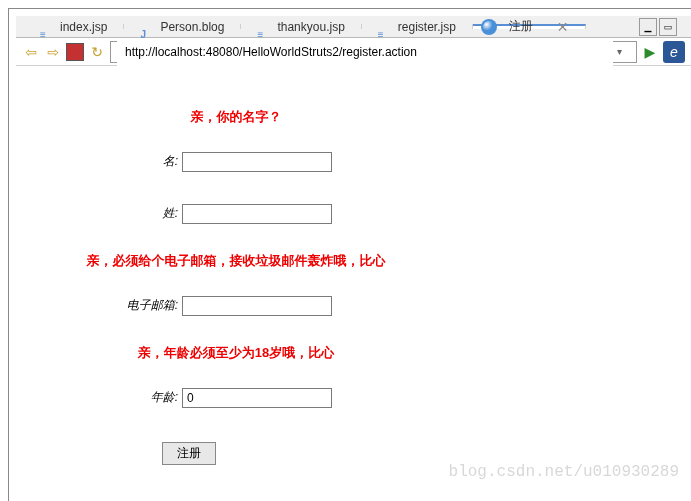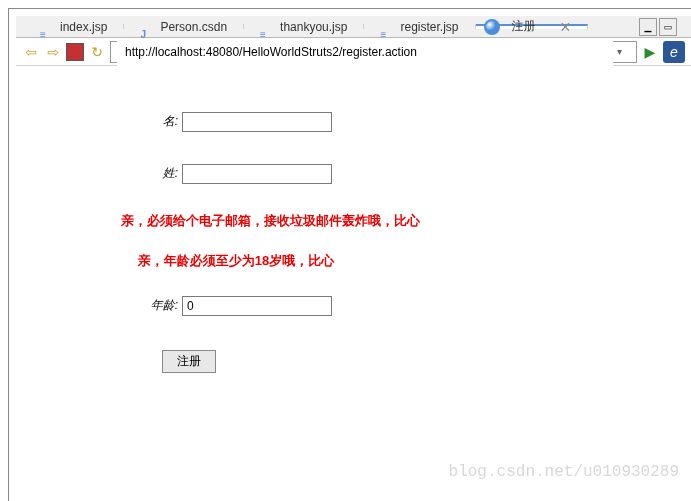--- a/index.html
+++ b/index.html
@@ -31,42 +31,42 @@
     .go-btn { width: 18px; height: 18px; display: flex; align-items: center; justify-content: center; color: #2d8b2d; font-size: 14px; cursor: pointer; }
     .ie-icon { width: 22px; height: 22px; border-radius: 3px; background: #2b5797; position: relative; cursor: pointer; }
     .ie-icon::after { content: "e"; position: absolute; inset: 0; display: flex; align-items: center; justify-content: center; color: #fff; font-style: italic; font-size: 14px; }
     
     
     .content { padding: 20px; }
     .page-title { text-align: center; font-family: SimSun, serif; font-size: 32px; font-weight: normal; margin-bottom: 20px; color: #000; }
     
     .form-wrap { width: 400px; }
     .error-msg { color: #e00; font-weight: bold; text-align: center; margin: 6px 0 2px; font-size: 13px; }
-    .error-msg.left { text-align: right; padding-left: 8px; }
+    .error-msg.left { text-align: center; padding-left: 8px; }
     .form-row { display: flex; align-items: center; margin: 3px 0; }
     .form-label { width: 130px; text-align: right; font-style: italic; padding-right: 4px; color: #000; }
     .form-input { width: 150px; height: 20px; border: 1px solid #7a7a7a; padding: 0 4px; font-size: 12px; }
     .submit-row { text-align: center; margin-top: 12px; width: 290px; }
     .submit-btn { padding: 2px 14px; font-size: 12px; border: 1px solid #888; background: #e8e8e8; cursor: pointer; }
     
     .watermark { position: absolute; bottom: 20px; right: 12px; color: #d8d8d8; font-size: 16px; font-family: "Courier New", monospace; }
     
     .outer-border { position: absolute; inset: 0; border: 1px solid #888; pointer-events: none; }
   </style>
 </head>
 <body>
 
 <div class="tabs-bar">
   <div class="tab">
     <span class="tab-icon jsp-icon"></span>
     <span>index.jsp</span>
   </div>
   <div class="tab">
     <span class="tab-icon java-icon"></span>
-    <span>Person.csdn</span>
+    <span>Person.blog</span>
   </div>
   <div class="tab">
     <span class="tab-icon jsp-icon"></span>
     <span>thankyou.jsp</span>
   </div>
   <div class="tab">
     <span class="tab-icon jsp-icon"></span>
     <span>register.jsp</span>
   </div>
   <div class="tab active">
@@ -90,29 +90,34 @@
     <input class="url-input" value="http://localhost:48080/HelloWorldStruts2/register.action" style="">
     <span class="url-dropdown">▾</span>
   </div>
   <div class="go-btn">▶</div>
   <div class="ie-icon"></div>
 </div>
 
 <div class="content">
 
   <div class="form-wrap">
+    <div class="error-msg">亲，你的名字？</div>
     <div class="form-row">
       <label class="form-label">名:</label>
       <input class="form-input" value="" style="">
     </div>
     <div class="form-row">
       <label class="form-label">姓:</label>
       <input class="form-input" value="" style="">
     </div>
     <div class="error-msg left">亲，必须给个电子邮箱，接收垃圾邮件轰炸哦，比心</div>
+    <div class="form-row">
+      <label class="form-label">电子邮箱:</label>
+      <input class="form-input" value="" style="">
+    </div>
     <div class="error-msg">亲，年龄必须至少为18岁哦，比心</div>
     <div class="form-row">
       <label class="form-label">年龄:</label>
       <input class="form-input" value="0" style="">
     </div>
     <div class="submit-row">
       <button class="submit-btn">注册</button>
     </div>
   </div>
 </div>

